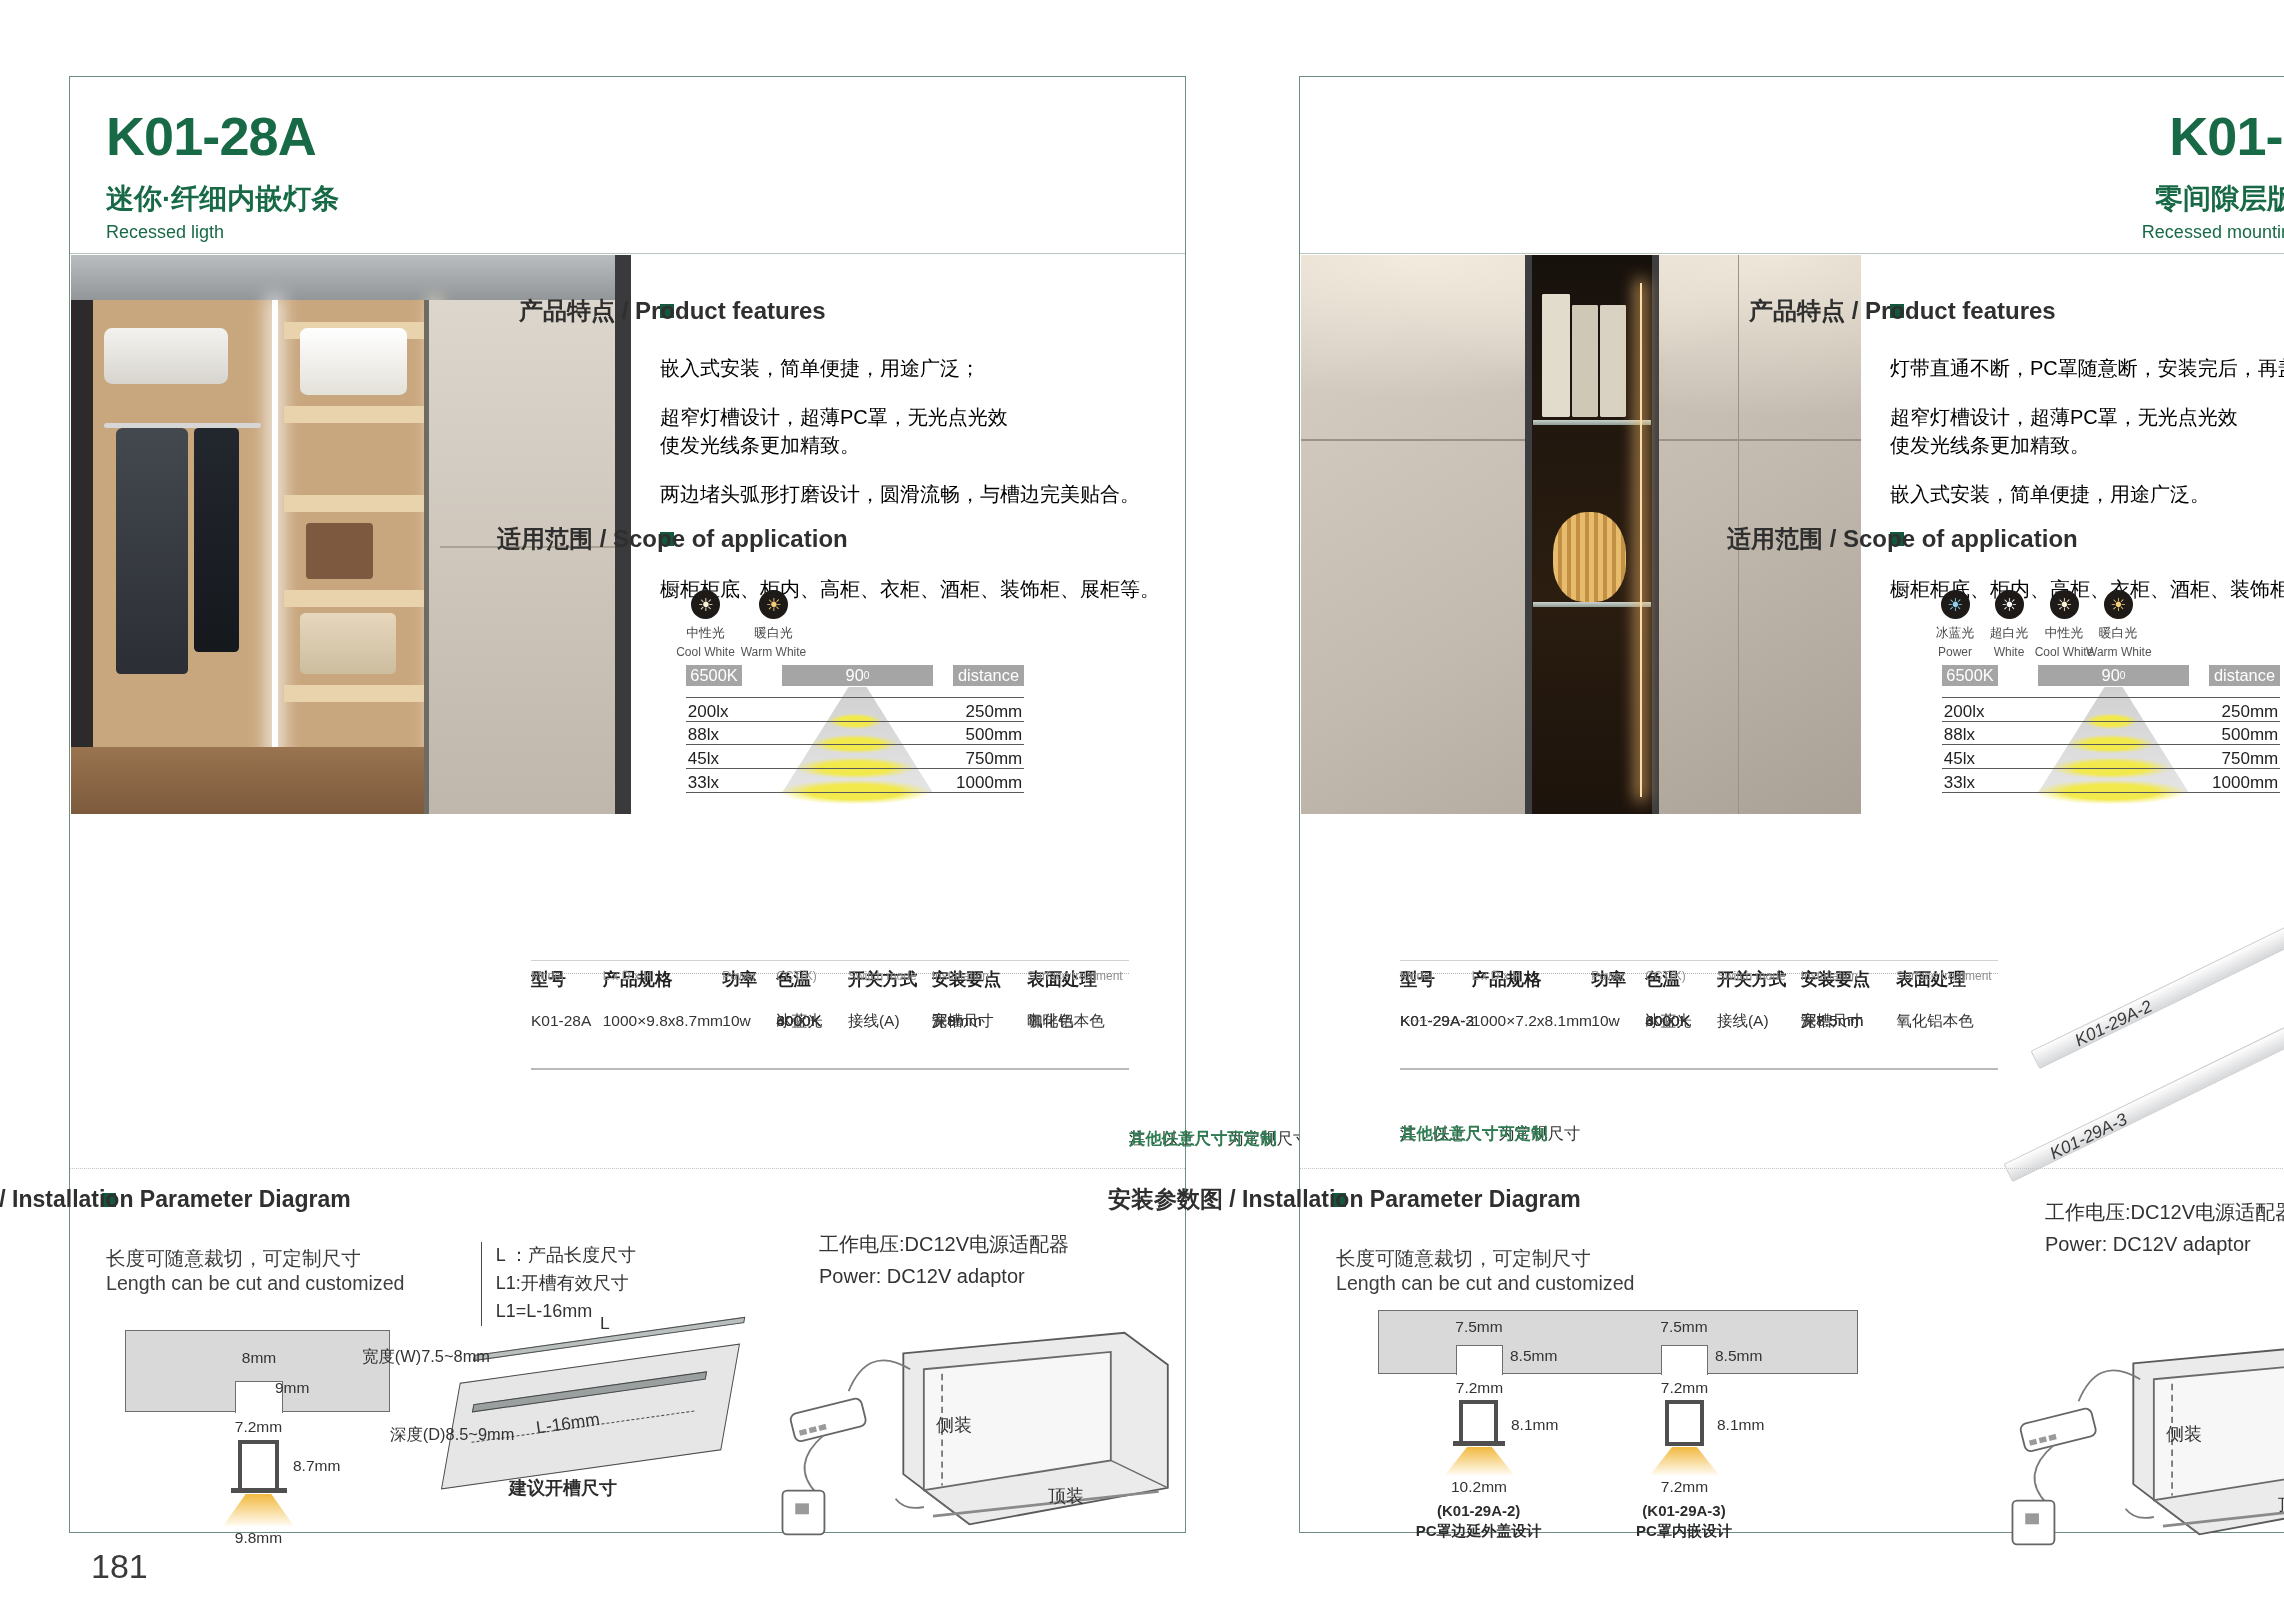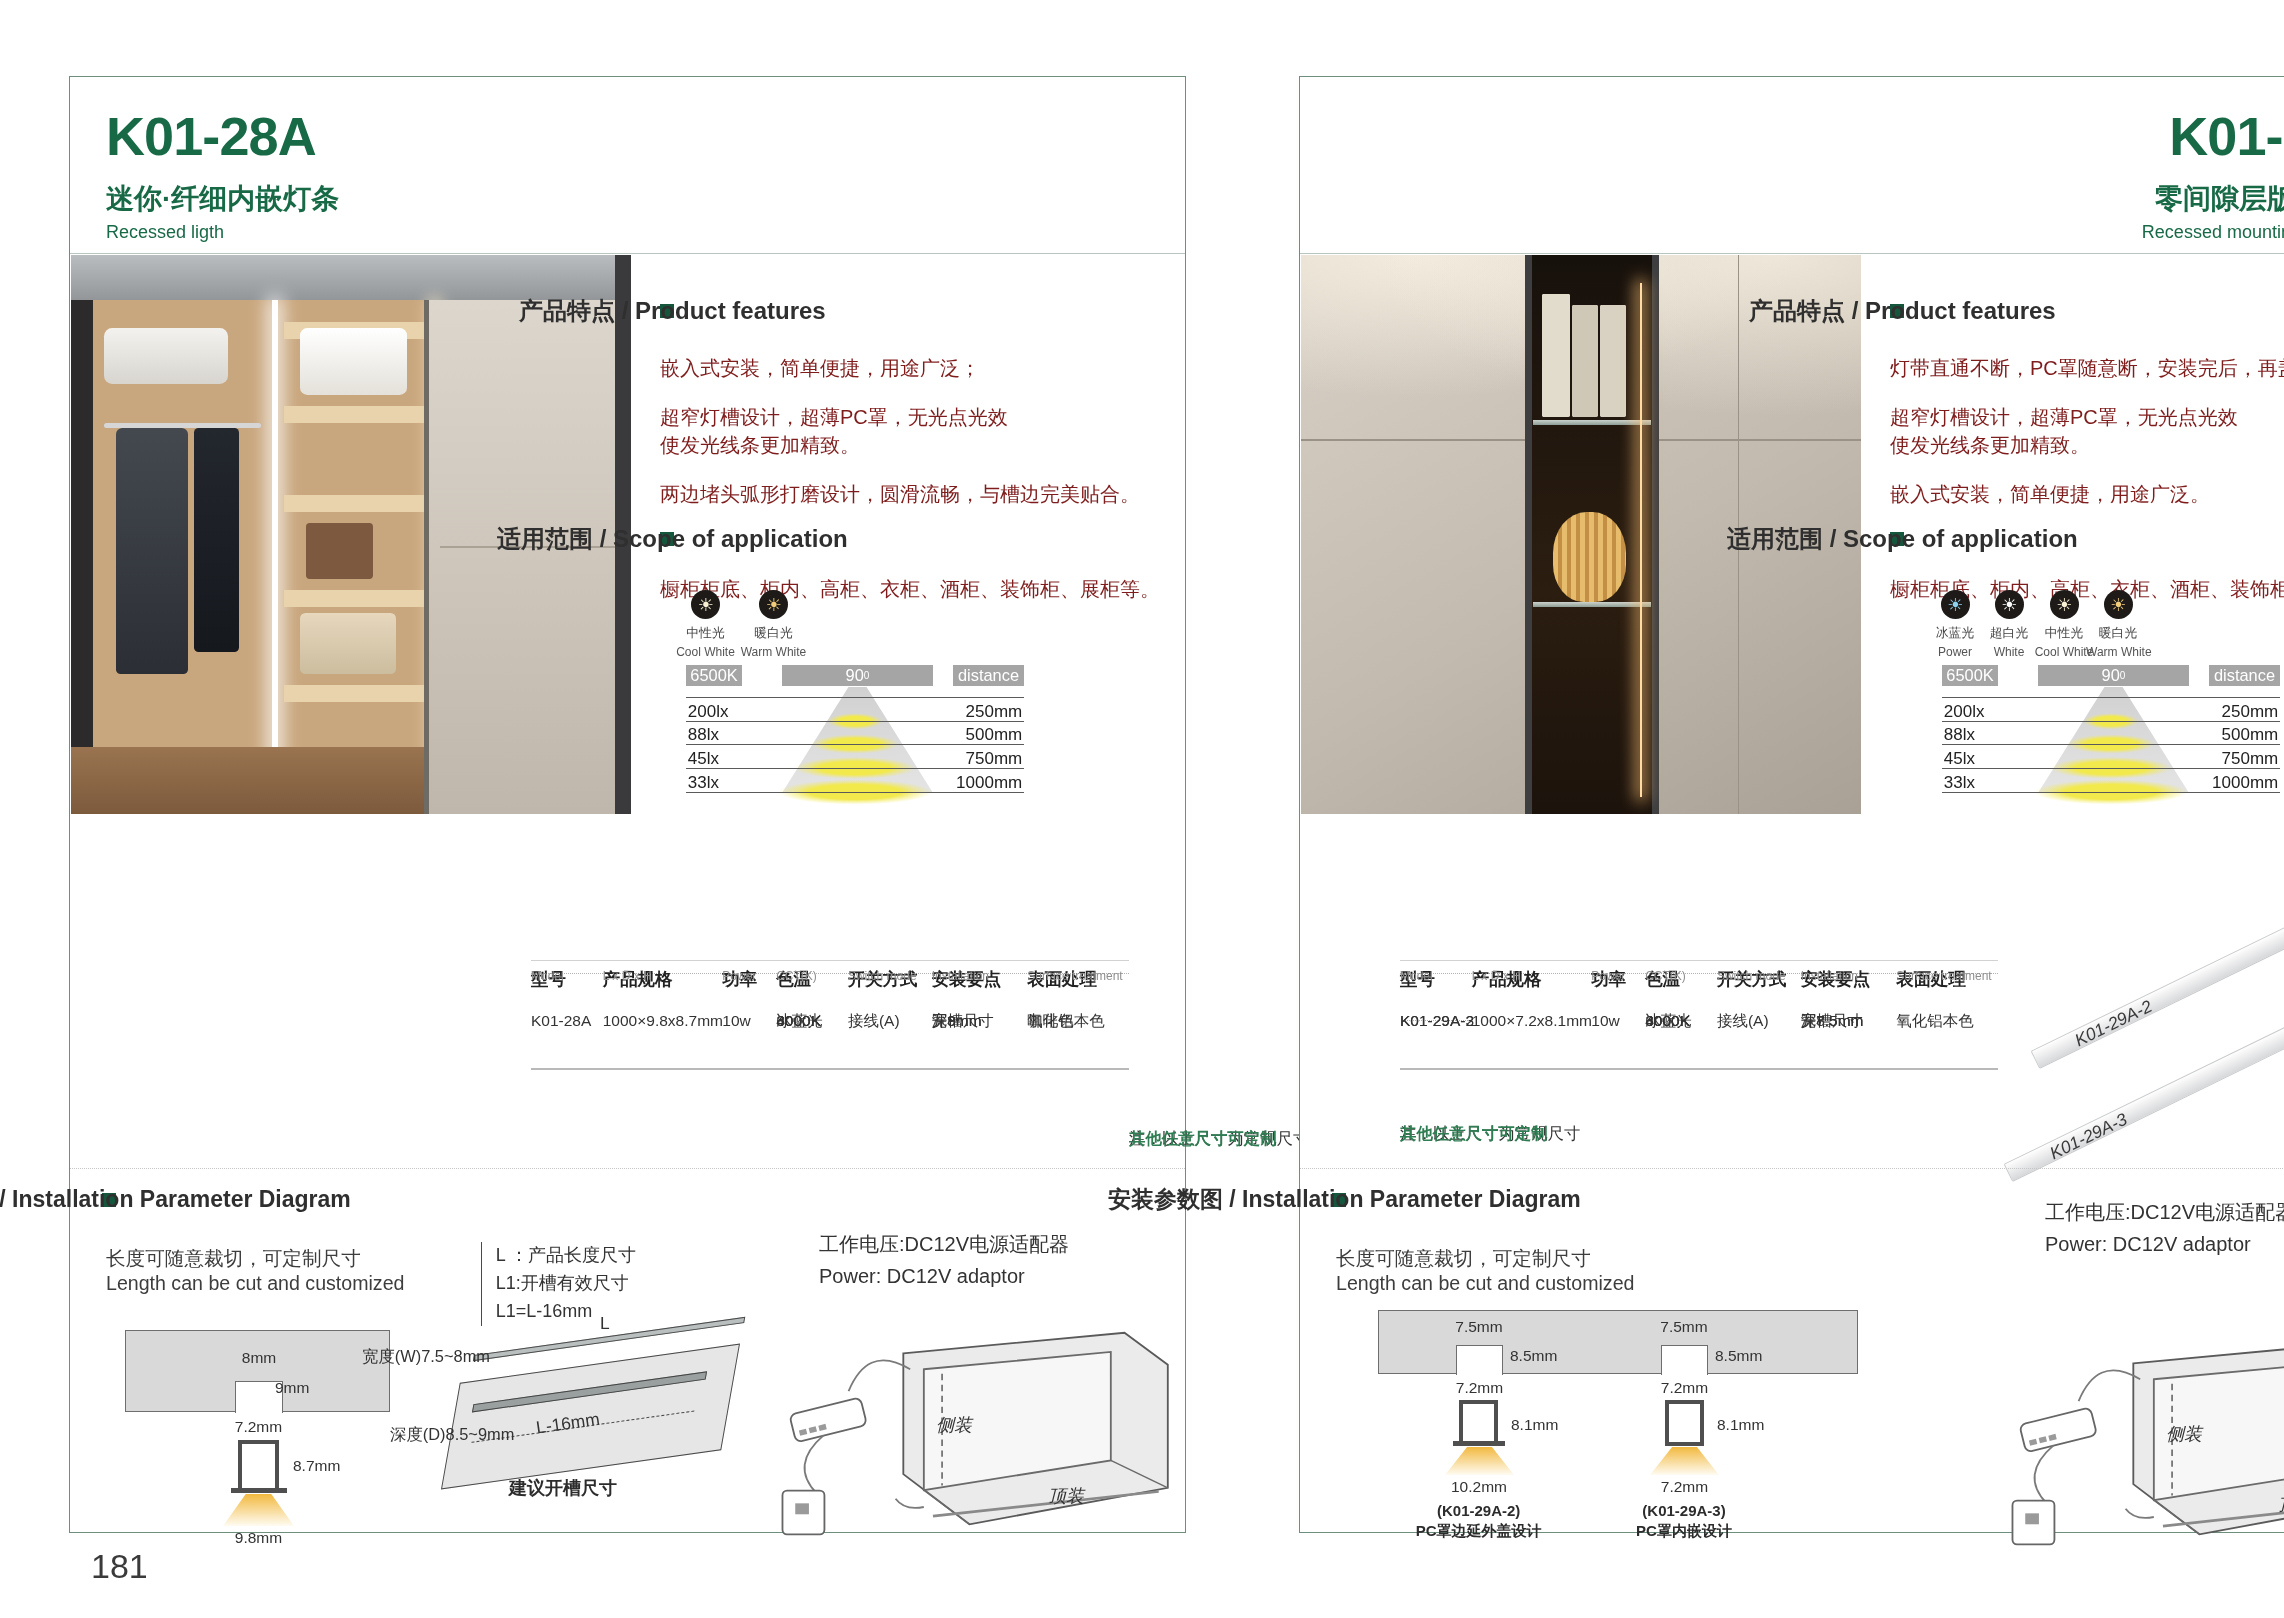--- a/index.html
+++ b/index.html
@@ -11,21 +11,21 @@
   .tcn{top:103px;font-size:28px;font-weight:700;color:#186a47;white-space:nowrap;}
   .ten{top:145px;font-size:18px;color:#186a47;white-space:nowrap;}
   .alignL{left:36px;} .alignR{right:36px;text-align:right;}
   .hrule{top:176px;left:0;width:100%;height:1.4px;background:#b9c6bf;}
   
   .photo{left:0.9px;top:178px;width:560px;height:559px;overflow:hidden;background:#26242a;}
   .photo *{position:absolute;}
   
   .sec-h{display:flex;align-items:center;font-size:24px;font-weight:700;color:#2f2f2f;white-space:nowrap;justify-content:center;}
   .sq{position:static!important;width:13.7px;height:13.7px;background:#15573c;margin-right:11px;flex:0 0 auto;}
-  .para{left:590px;width:507px;font-size:20px;color:#7f1d1d;line-height:1.35;white-space:nowrap;}
+  .para{left:590px;width:507px;font-size:20px;color:#000000;line-height:1.35;white-space:nowrap;}
   
   .iconblk{top:513px;width:69px;text-align:center;}
   .sun{position:static!important;margin:0 auto;width:29px;height:29px;border-radius:50%;background:#1d1a18;display:flex;align-items:center;justify-content:center;}
   .sun span{position:static;font-size:18px;line-height:1;}
   .icn{position:static!important;display:block;margin-top:6.4px;font-size:12.8px;color:#444;white-space:nowrap;}
   .ien{position:static!important;display:block;margin-top:2.7px;font-size:12px;color:#555;white-space:nowrap;}
   
   .pm{top:588px;width:338px;height:137px;}
   .pmbar{top:0;height:21px;background:#a5a5a5;color:#fff;font-size:16.4px;display:flex;align-items:center;justify-content:center;}
   .pmline{left:0;width:100%;height:0.9px;background:#5a5a5a;}
@@ -60,21 +60,21 @@
   .profile{border:4.6px solid #4f4f4f;background:#fff;}
   .lcone{background:linear-gradient(180deg,#f2b93f,rgba(250,231,170,.15));clip-path:polygon(32% 0,68% 0,100% 100%,0 100%);}
   .capb{font-size:15px;font-weight:700;color:#2c2c2c;text-align:center;line-height:1.35;}
   
   .legend{border-left:1.4px solid #4a4a4a;padding-left:13.7px;font-size:18px;color:#333;line-height:1.55;white-space:nowrap;}
   .slab{background:#e6e6e6;border:1.4px solid #4a4a4a;transform:rotate(-8deg) skewX(-18deg);}
   .stick{background:#b9bebe;border:0.9px solid #4a4a4a;transform:rotate(-8deg) skewX(-18deg);}
   .slabdash{border-top:1.8px dashed #444;}
   .slabstrip{background:#9aa0a0;border:0.9px solid #444;}
   .pw{font-size:20px;color:#333;line-height:1.6;white-space:nowrap;}
-  .cabl{font-size:18px;color:#333;white-space:nowrap;font-style:italic;}
+  .cabl{font-size:18px;color:#333;white-space:nowrap;}
   .ledbar{background:linear-gradient(180deg,#b08074,#7c4a41);border-radius:3.7px;}
   .ledbar .dif{left:3%;top:2.7px;width:94%;height:11px;background:linear-gradient(180deg,#fdfcfa,#d9d5d0);border-radius:1.8px;}
   .inset{border:2.3px solid #3f7d5c;border-radius:9px;background:linear-gradient(135deg,#ecedef,#cfd1d5);overflow:hidden;}
   .capt{font-size:15.5px;font-weight:700;color:#2c2c2c;text-align:center;white-space:nowrap;}
   .wstrip{background:linear-gradient(180deg,#fefefe,#d7d8da);border:0.9px solid #c9cbcd;border-radius:1.8px;}
   .slabel{font-size:17.4px;font-style:italic;color:#3a3a3a;white-space:nowrap;}
   .pageno{position:absolute;top:1547px;font-size:34px;color:#3a3a3a;}
   svg{overflow:visible;}
 </style>
 </head>

